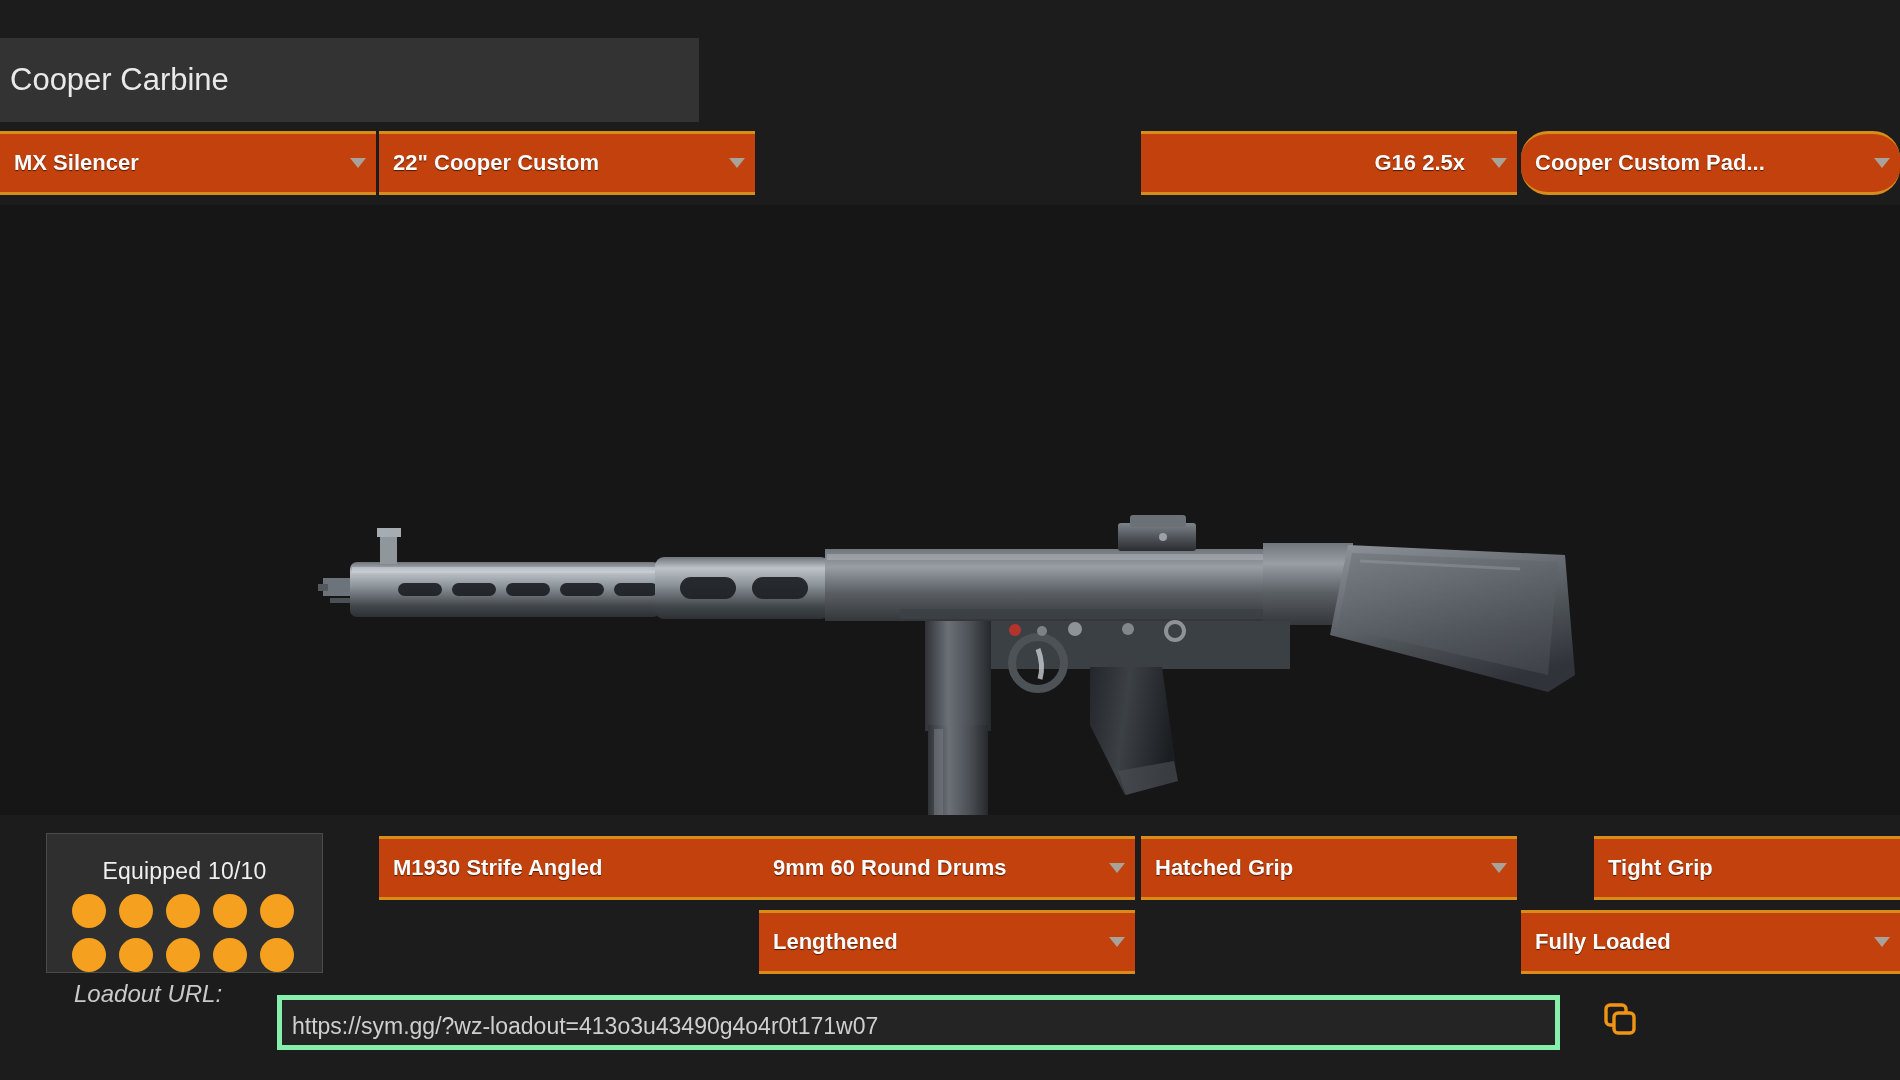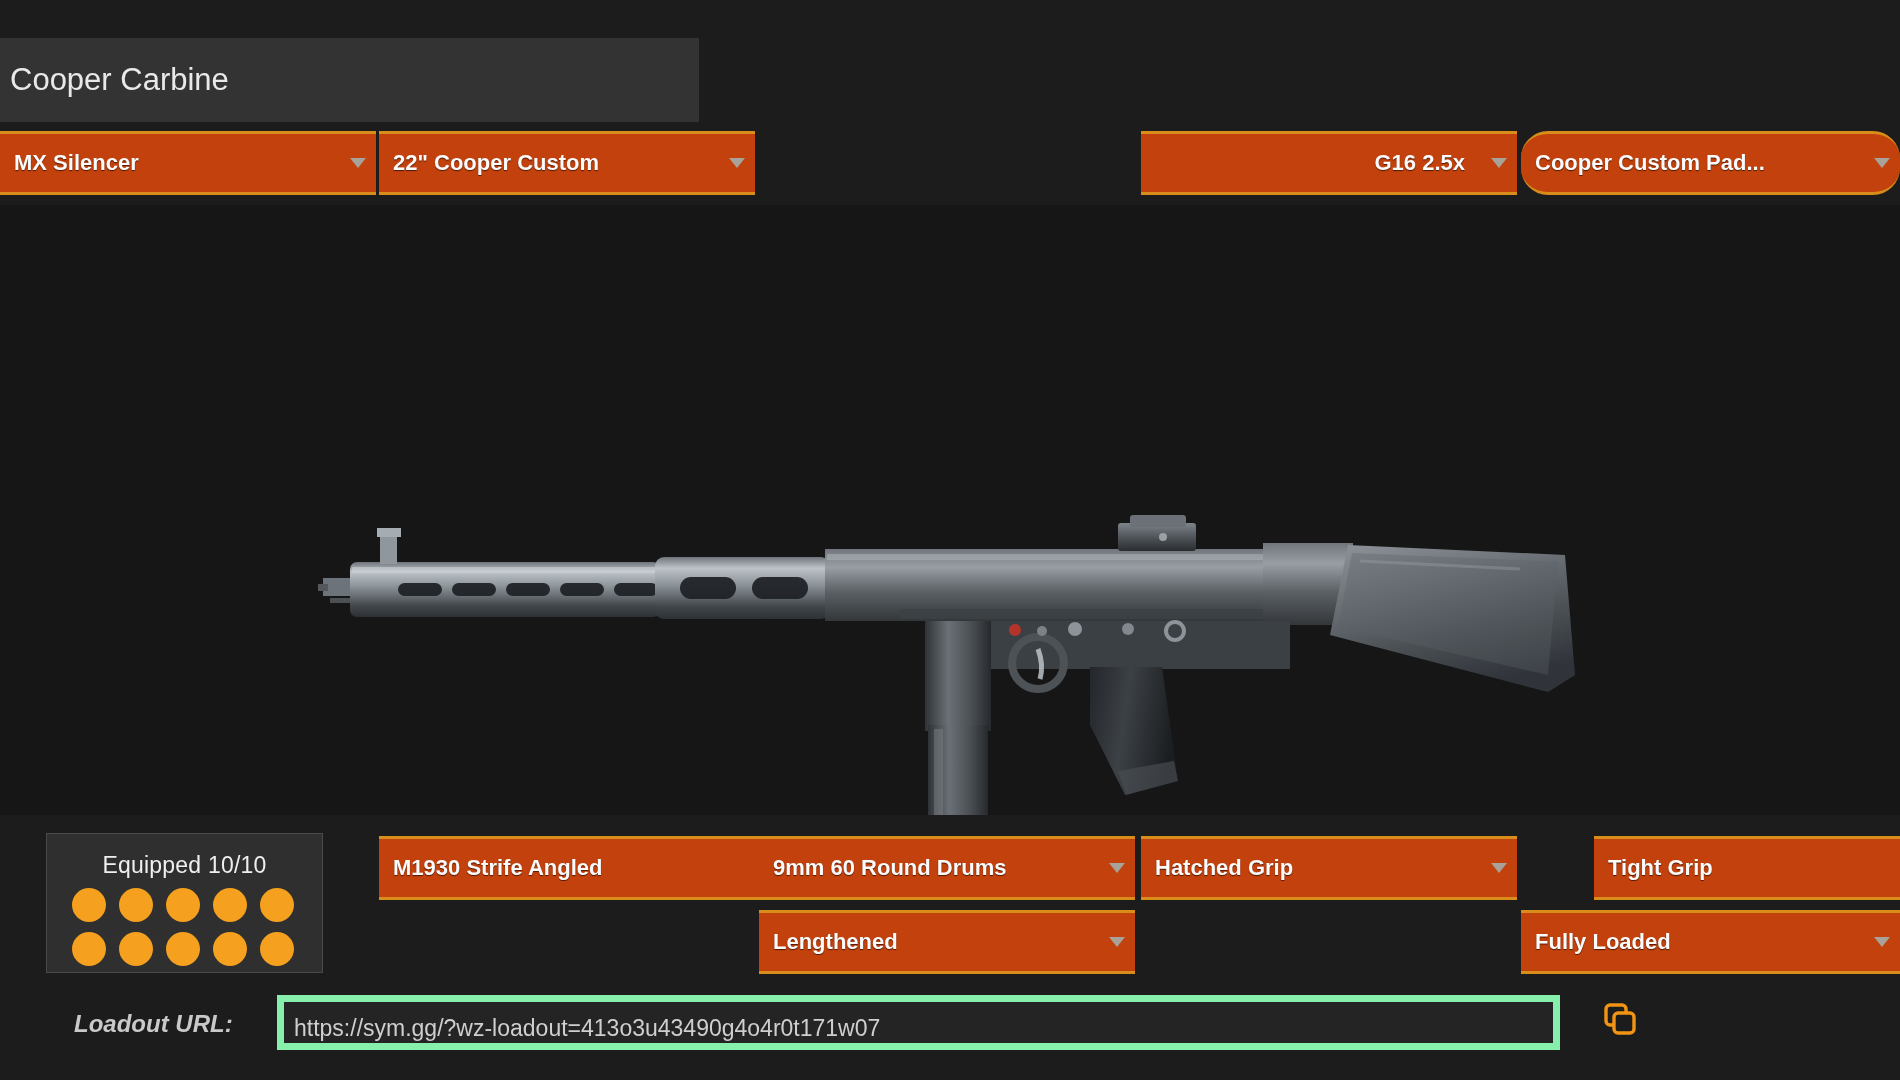--- a/index.html
+++ b/index.html
@@ -79,21 +79,21 @@
   
   .equipped-panel {
     position: absolute;
     left: 46px; top: 833px;
     width: 277px; height: 140px;
     background: #2f2f2f;
     border: 1px solid #4a4a4a;
     display: flex;
     flex-direction: column;
     align-items: center;
-    padding-top: 18px;
+    padding-top: 24px;
   }
   .equipped-label {
     font-size: 23px;
     color: #efefef;
     letter-spacing: .2px;
     margin-bottom: 9px;
     white-space: nowrap;
   }
   .dot-grid {
     display: grid;
@@ -103,34 +103,34 @@
   }
   .dot {
     width: 34px; height: 34px;
     border-radius: 50%;
     background: #f5a01e;
   }
 
   
   .url-label {
     position: absolute;
-    left: 74px; top: 1010px;
+    left: 74px; top: 980px;
     font-size: 24px;
     font-style: italic;
-    font-weight: bold;
+    font-weight: normal;
     color: #c9c9c9;
     white-space: nowrap;
     text-align: center;
   }
   .url-input {
     position: absolute;
     left: 277px; top: 995px;
     width: 1283px; height: 55px;
     background: #242424;
-    border: 7px solid #86efac;
+    border: 5px solid #86efac;
     outline: none;
     color: #cfcfcf;
     font-family: "Liberation Sans", sans-serif;
     font-size: 23px;
     padding: 0 10px;
     line-height: 53px;
     white-space: nowrap;
     overflow: hidden;
   }
   .copy-btn {

